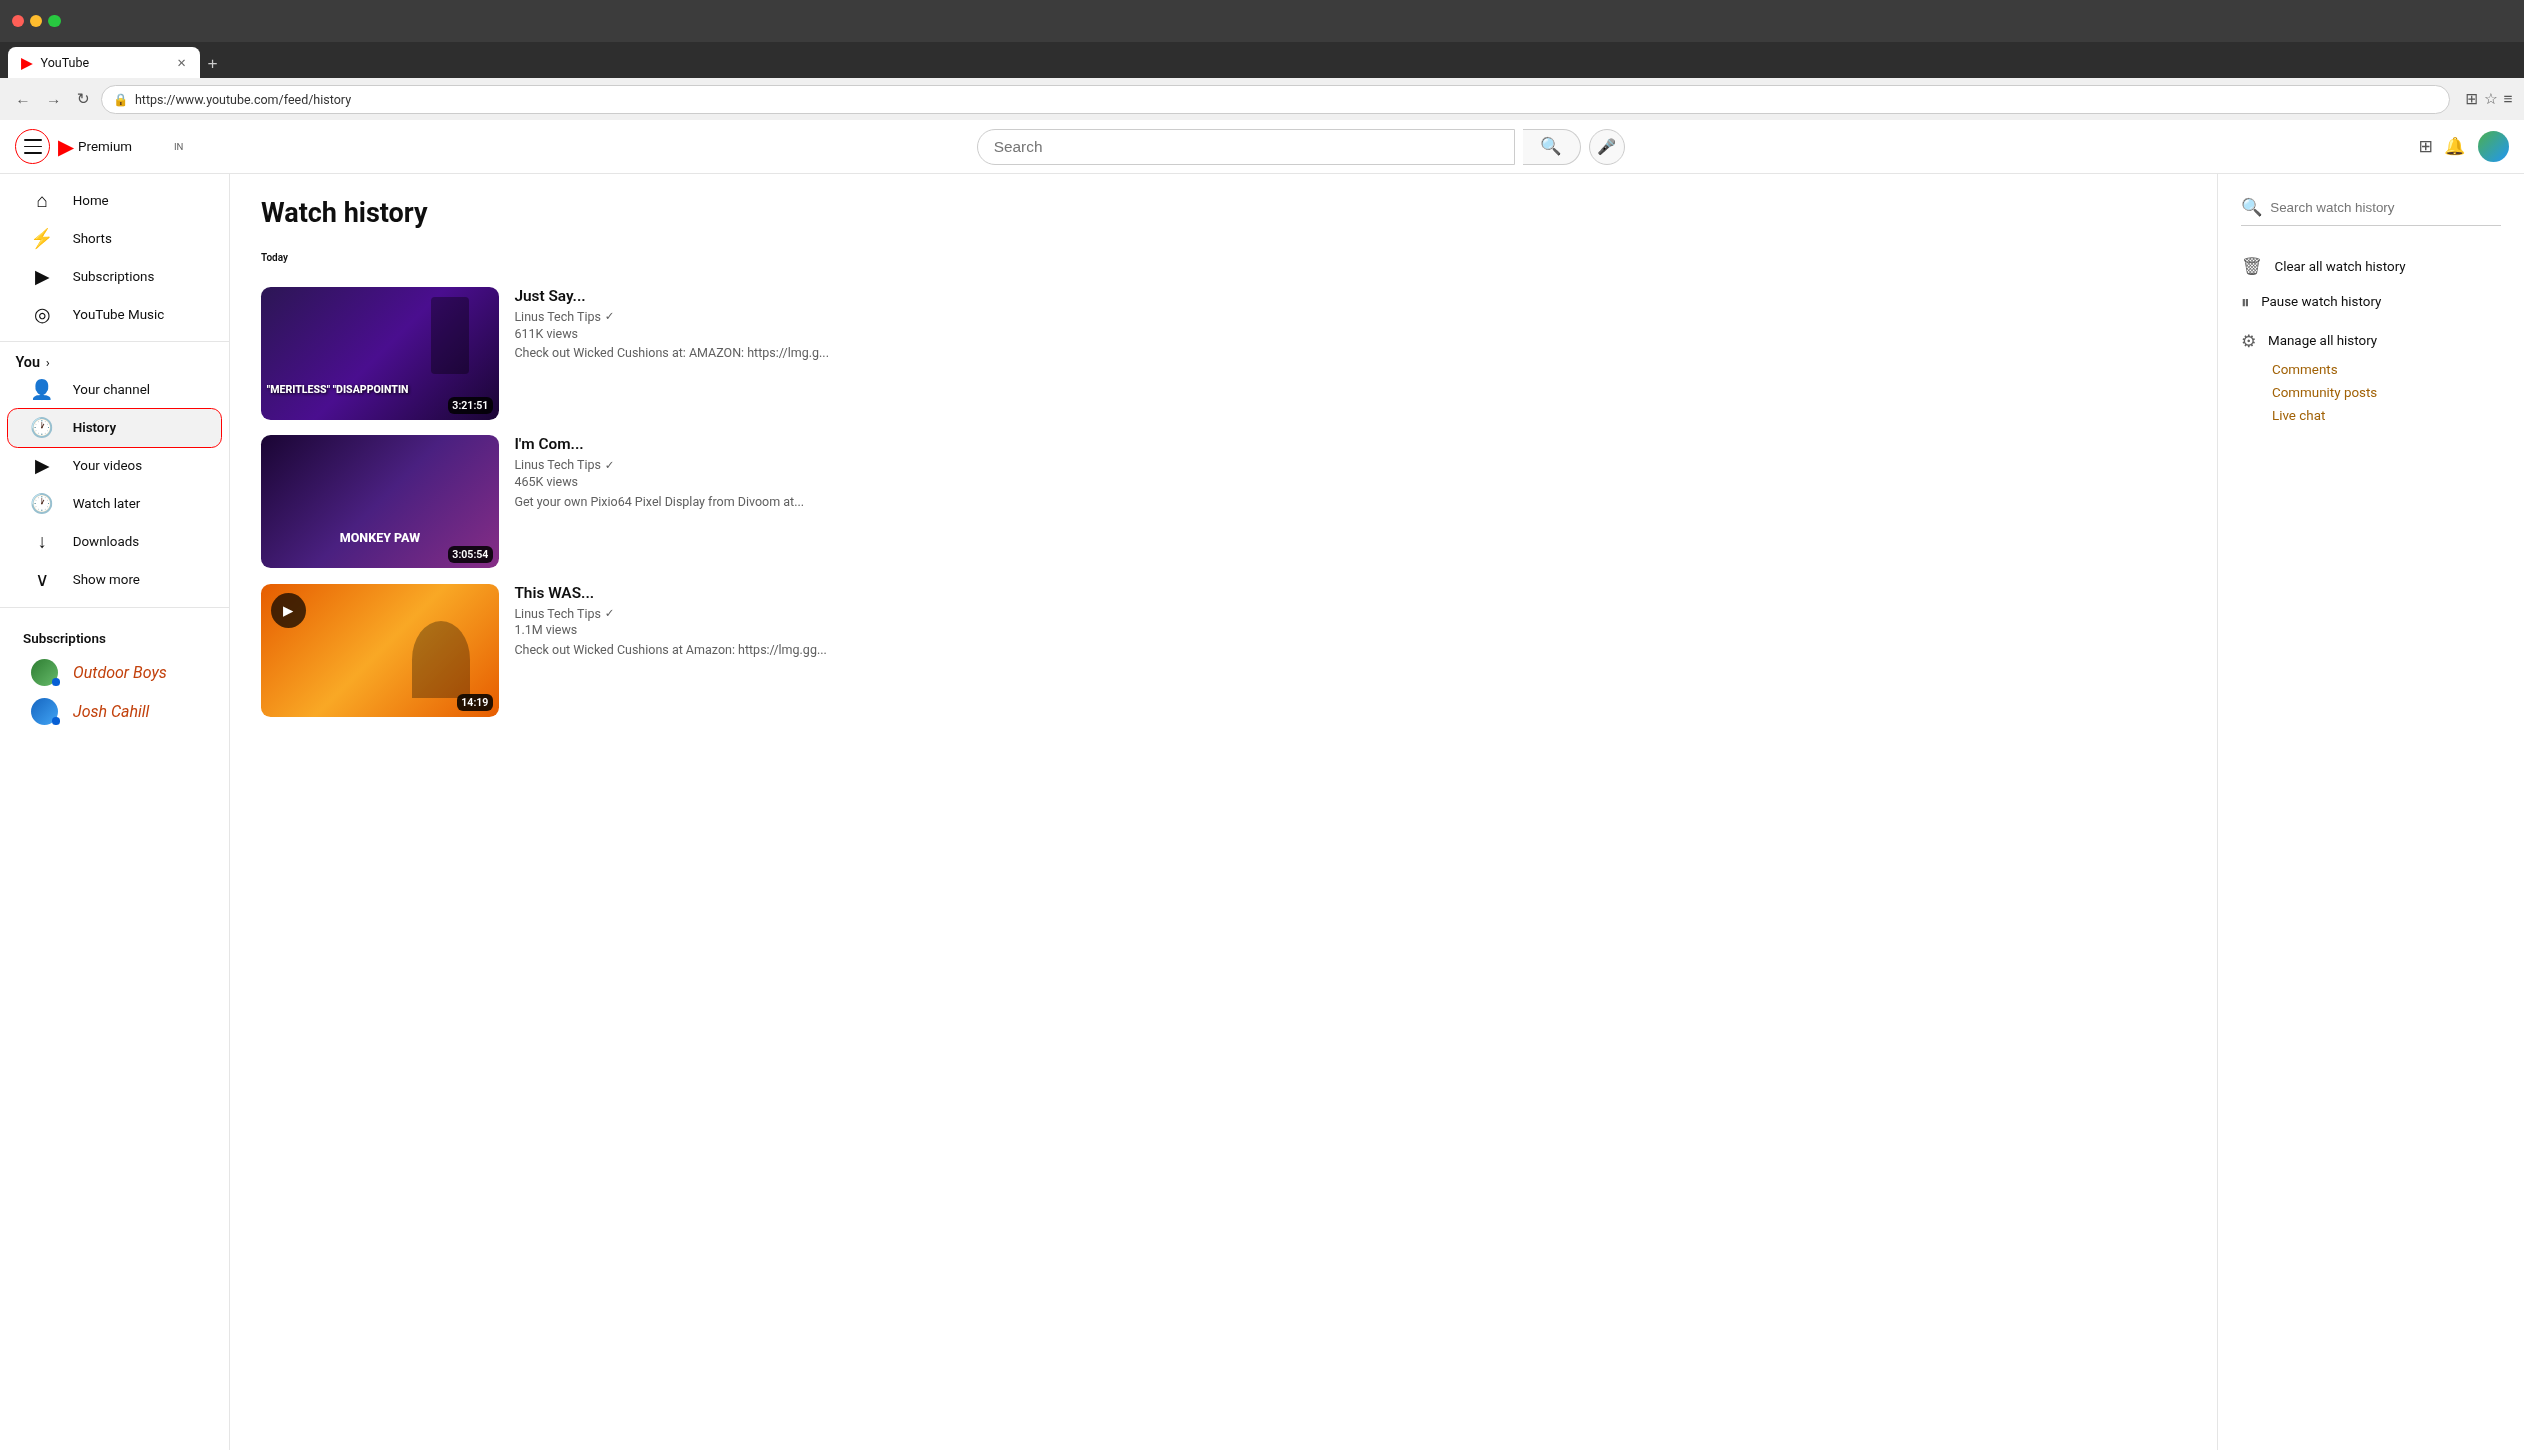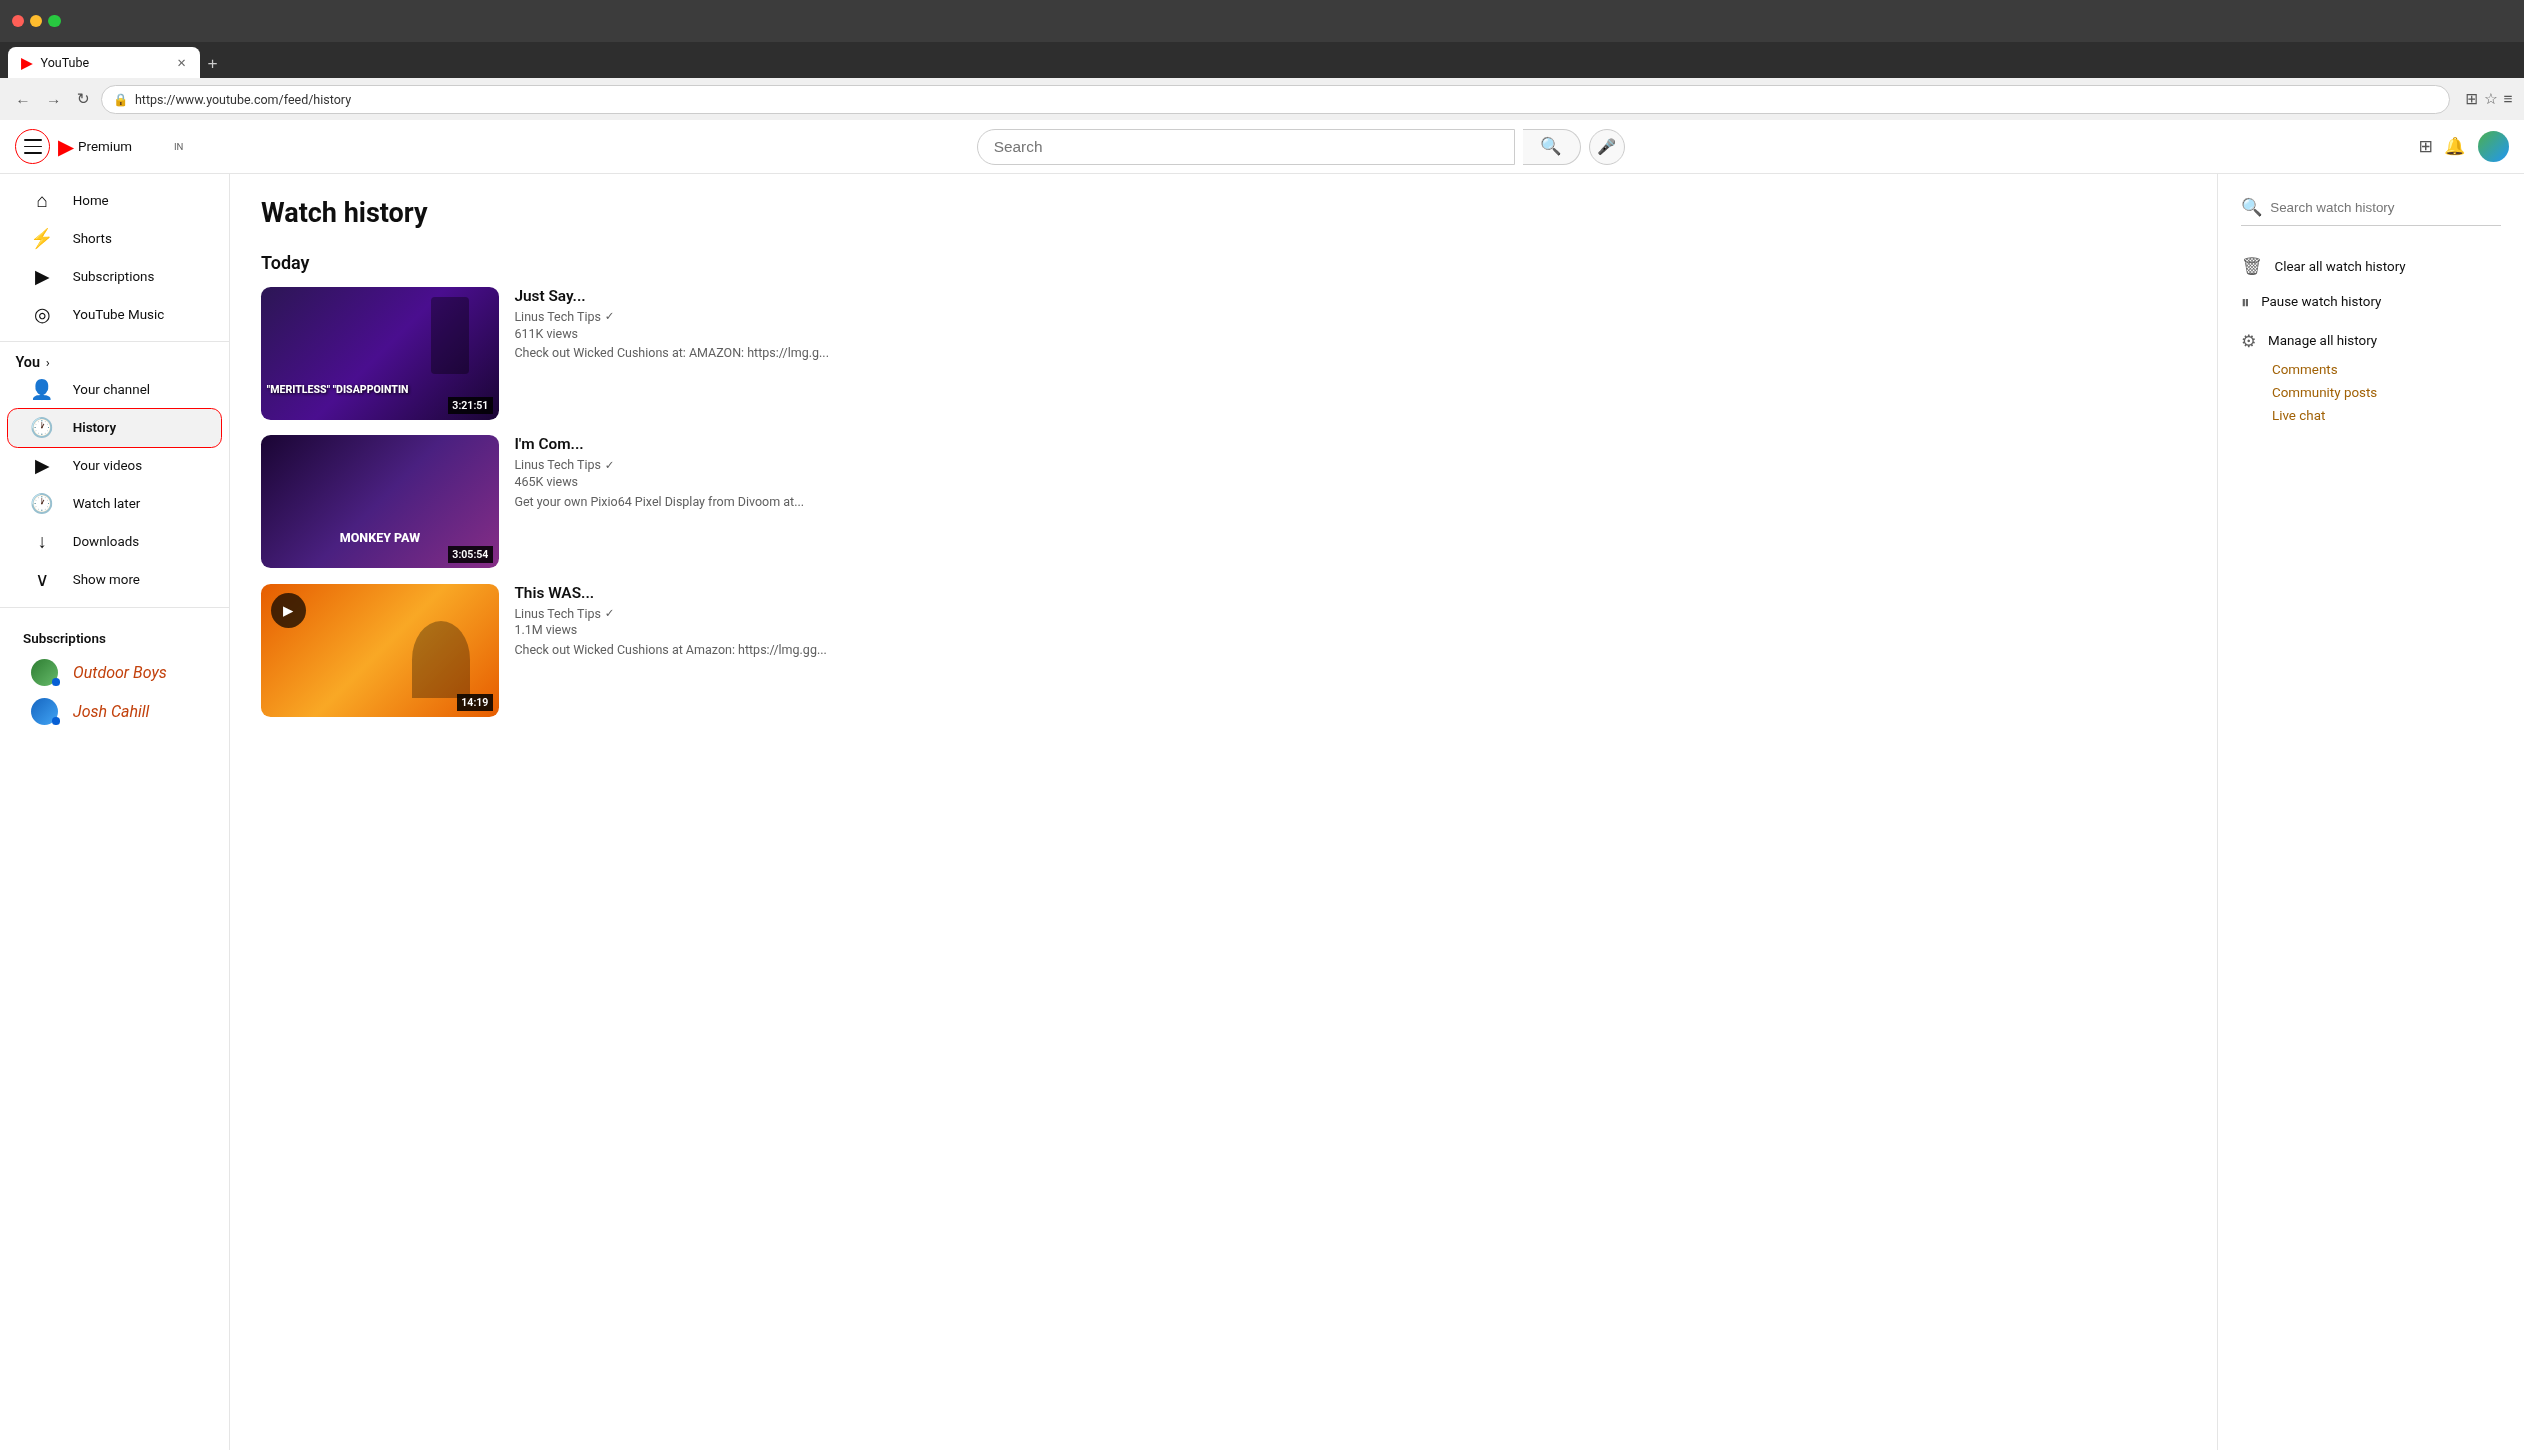--- a/index.html
+++ b/index.html
@@ -157,39 +157,39 @@
     .sidebar-icon { font-size: 19px; color: #0f0f0f; width: 23px; text-align: center; }
     .sidebar-label { font-size: 13.4px; color: #0f0f0f; }
     .sidebar-divider { height: 1px; background: #e5e5e5; margin: 7.7px 0; }
     .you-section { display: flex; align-items: center; gap: 5.8px; padding: 3.8px 15.4px 0; }
     .you-label { font-size: 14.4px; font-weight: 600; cursor: pointer; }
     .you-arrow { font-size: 13.4px; cursor: pointer; }
 
     
     .content-area { flex: 1; overflow-y: auto; padding: 23px 31px; }
     .page-title { font-size: 27px; font-weight: 700; margin-bottom: 23px; }
-    .section-date { font-size: 18px; font-weight: 600; margin-bottom: 14px; }
+    .section-date { font-size: 10px; font-weight: 600; margin-bottom: 24px; }
     .video-list { display: flex; flex-direction: column; gap: 15.4px; }
     .video-item { display: flex; gap: 15.4px; align-items: flex-start; }
     .thumbnail {
       width: 238px; height: 133px;
       border-radius: 9.6px;
       flex-shrink: 0;
       position: relative;
       overflow: hidden;
       background: #333;
     }
     .thumbnail-1 { background: linear-gradient(135deg, #2c1654, #4a0e8f, #1a0533); }
     .thumbnail-2 { background: linear-gradient(135deg, #1a0533, #4a2080, #862d86); text-align: center; }
     .thumbnail-3 { background: linear-gradient(135deg, #e65c00, #f9a825, #e65c00); }
     .duration-badge {
       position: absolute; bottom: 5.8px; right: 5.8px;
       background: rgba(0,0,0,0.85); color: #fff;
       font-size: 10.6px; font-weight: 600;
-      padding: 1.9px 4.8px; border-radius: 0;
+      padding: 1.9px 4.8px; border-radius: 6px;
     }
     .play-overlay {
       position: absolute; top: 9.6px; left: 9.6px;
       background: rgba(0,0,0,0.7); border-radius: 50%;
       width: 35px; height: 35px;
       display: flex; align-items: center; justify-content: center;
       color: #fff; font-size: 13.4px;
     }
     .video-info { flex: 1; }
     .video-title { font-size: 15.4px; font-weight: 600; margin-bottom: 3.8px; color: #0f0f0f; }

